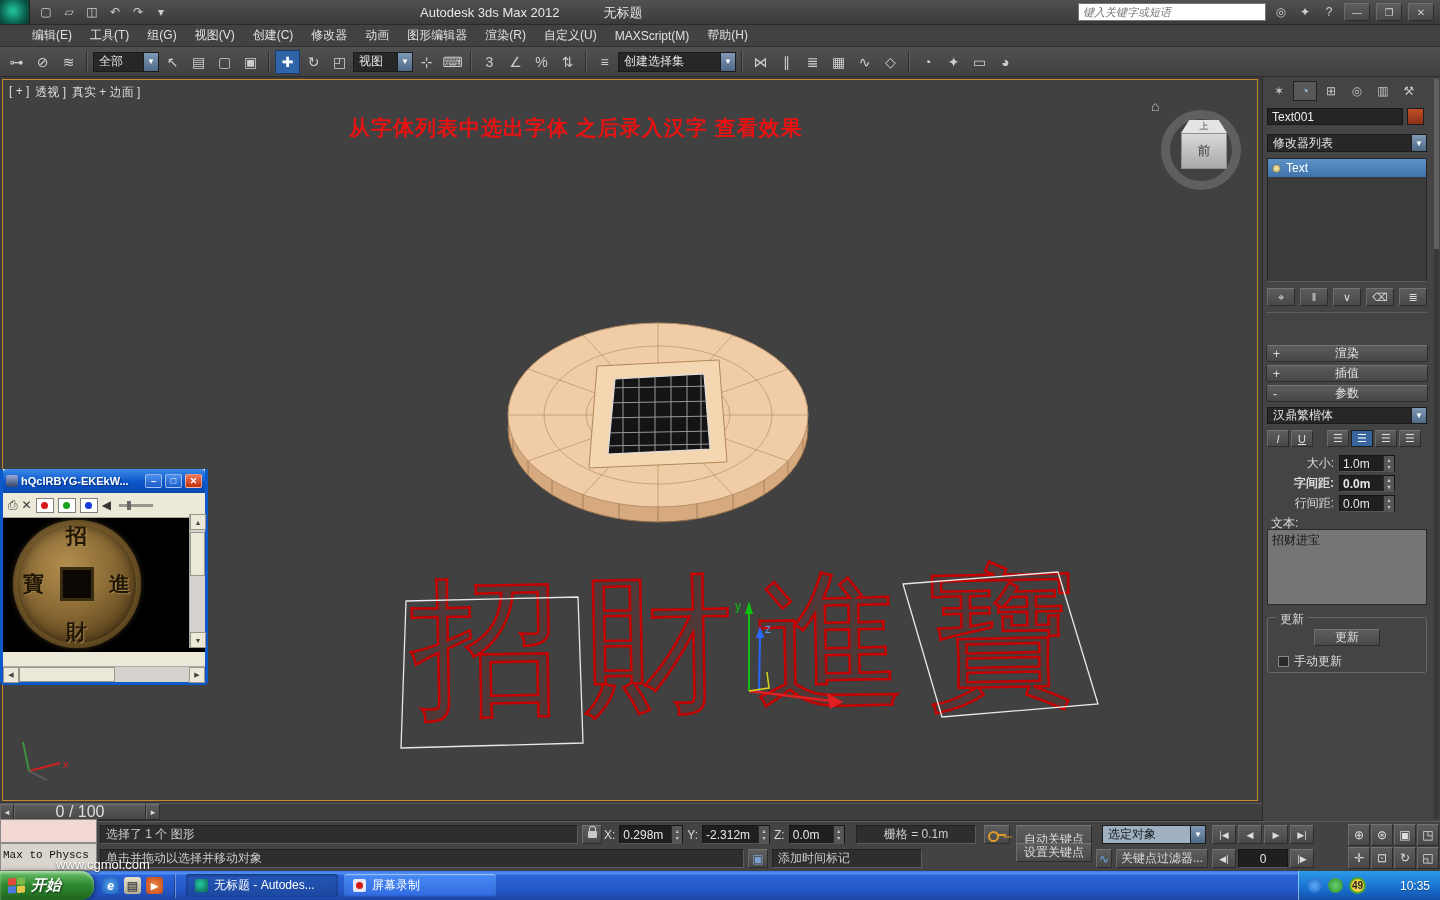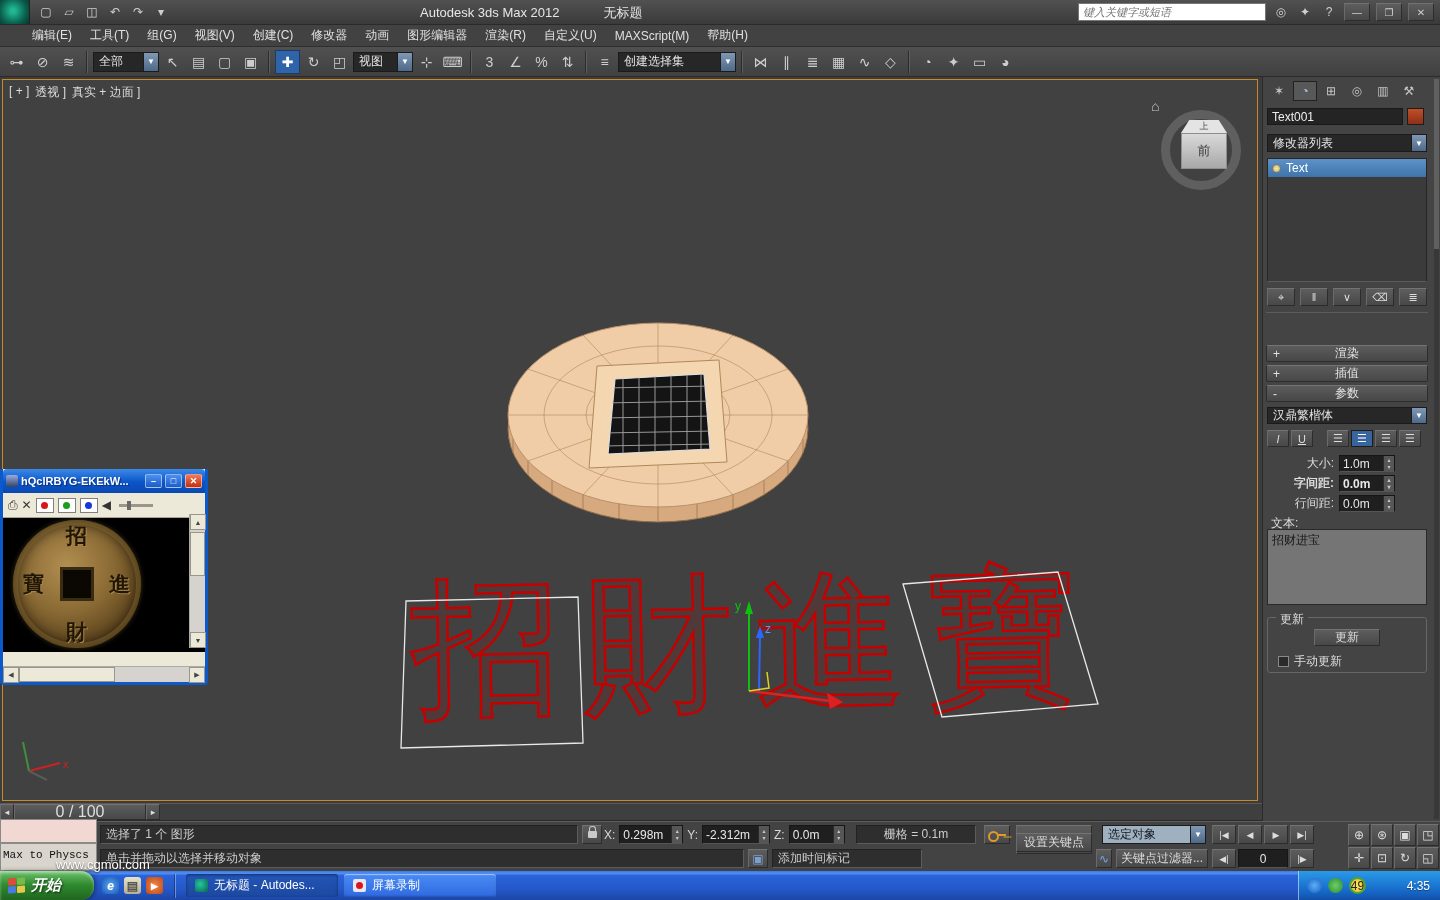--- a/index.html
+++ b/index.html
@@ -143,21 +143,21 @@
   .ql { display:flex; align-items:center; gap:5px; padding:0 8px; }
   .ql span { width:17px; height:17px; border-radius:3px; display:flex; align-items:center; justify-content:center; color:#fff; font-size:12px; font-weight:bold; }
   .tb-div { width:1px; height:24px; background:rgba(255,255,255,0.35); box-shadow:-1px 0 0 rgba(0,0,0,0.3); margin:0 4px; }
   .task { height:23px; margin-left:6px; border-radius:3px; background:linear-gradient(#4a8bf5,#2f6ae0); box-shadow:inset 0 1px 1px rgba(255,255,255,0.5), inset 0 -1px 2px rgba(0,0,0,0.25); color:#fff; display:flex; align-items:center; gap:6px; padding:0 9px; width:152px; overflow:hidden; white-space:nowrap; }
   .task.pressed { background:linear-gradient(#2356b8,#1c48a0); box-shadow:inset 0 1px 3px rgba(0,0,0,0.45); }
   .task-ico-max { width:13px; height:13px; background:radial-gradient(circle at 40% 40%, #25c7a0, #0a6350); border-radius:2px; flex:0 0 13px;}
   .task-ico-rec { width:13px; height:13px; background:#e8e8f4; border-radius:2px; display:flex; align-items:center; justify-content:center; flex:0 0 13px;}
   .task-ico-rec i { width:7px; height:7px; background:#d81818; border-radius:50%; display:block; }
   .tray { position:absolute; right:0; top:0; height:29px; width:142px; background:linear-gradient(#2a9ae8,#1668c8 70%,#1250a8); border-left:1px solid rgba(255,255,255,0.5); display:flex; align-items:center; gap:6px; padding:0 10px 0 8px; }
   .tray-ico { width:15px; height:15px; border-radius:50%; }
-  .tray-badge { width:17px; height:17px; border-radius:50%; background:radial-gradient(#ffe96a,#e8b818); border:2px solid #4aa832; color:#222; font-size:12px; font-weight:normal; display:flex; align-items:center; justify-content:center; }
+  .tray-badge { width:17px; height:17px; border-radius:50%; background:radial-gradient(#ffe96a,#e8b818); border:2px solid #4aa832; color:#222; font-size:10px; font-weight:bold; display:flex; align-items:center; justify-content:center; }
   .tray-time { color:#fff; font-size:12px; margin-left:auto; text-shadow:0 1px 1px rgba(0,0,0,0.4); }
   .watermark { position:absolute; left:56px; top:857px; color:#fff; font-size:13px; text-shadow:0 1px 2px rgba(0,0,0,0.65); z-index:60; }
 </style>
 </head>
 <body>
 
 <div class="titlebar">
   <div class="max-logo"></div>
   <div class="qat">
     <span>▢</span>
@@ -244,20 +244,21 @@
   <span class="tbi">▭</span>
   <span class="tbi">◕</span>
 </div>
 
 <div class="viewport">
   <div class="vp-label">
     <span>[ + ]</span>
     <span>透视 ]</span>
     <span>真实 + 边面 ]</span>
   </div>
+  <div class="vp-hint">从字体列表中选出字体 之后录入汉字 查看效果</div>
 
   <div class="coin">
     <svg width="310" height="230">
       <ellipse cx="155" cy="113" rx="150" ry="93" fill="#d7a97e" stroke="#8f6c48"></ellipse>
       <g stroke="#a5805a" stroke-width="1">
         <line x1="300" y1="123" x2="300" y2="137"></line>
           <line x1="285" y1="145" x2="285" y2="159"></line>
         <line x1="261" y1="164" x2="261" y2="178"></line>
           <line x1="230" y1="179" x2="230" y2="193"></line>
         <line x1="194" y1="188" x2="194" y2="202"></line>
@@ -494,21 +495,21 @@
   <div class="playback" style="left:1212px; top:3px;">
     <span class="btn">|◀</span>
     <span class="btn">◀</span>
     <span class="btn">▶</span>
     <span class="btn">▶|</span>
   </div>
 
   <div class="sunk" style="left:100px; top:27px; width:644px;">单击并拖动以选择并移动对象</div>
   <span class="btn" style="position:absolute; left:748px; top:27px; width:20px; height:19px; color:#7aa0d0;">▣</span>
   <div class="sunk" style="left:772px; top:27px; width:150px;">添加时间标记</div>
-  <span class="btn" style="position:absolute; left:1016px; top:11px; width:76px; height:19px;">设置关键点</span>
+  <span class="btn" style="position:absolute; left:1016px; top:21px; width:76px; height:19px;">设置关键点</span>
   <span class="btn" style="position:absolute; left:1096px; top:27px; width:16px; height:19px; color:#70a8e8;">∿</span>
   <span class="btn" style="position:absolute; left:1116px; top:27px; width:92px; height:19px;">关键点过滤器...</span>
   <div class="playback" style="left:1212px; top:27px;">
     <span class="btn">◀|</span>
     <div class="numfield" style="width:50px;">
       <span class="val" style="text-align:center;">0</span>
     </div>
     <span class="btn">|▶</span>
   </div>
 
@@ -598,15 +599,15 @@
   <div class="task">
     <span class="task-ico-rec">
         <i></i>
       </span>
     <span>屏幕录制</span>
   </div>
   <div class="tray">
     <span class="tray-ico" style="background:radial-gradient(#5ab0f8,#1a5ac0);"></span>
     <span class="tray-ico" style="background:radial-gradient(#6ad06a,#2a8a2a);"></span>
     <span class="tray-badge">49</span>
-    <span class="tray-time">4:35</span>
+    <span class="tray-time">10:35</span>
   </div>
 </div>
 
 </body></html>

